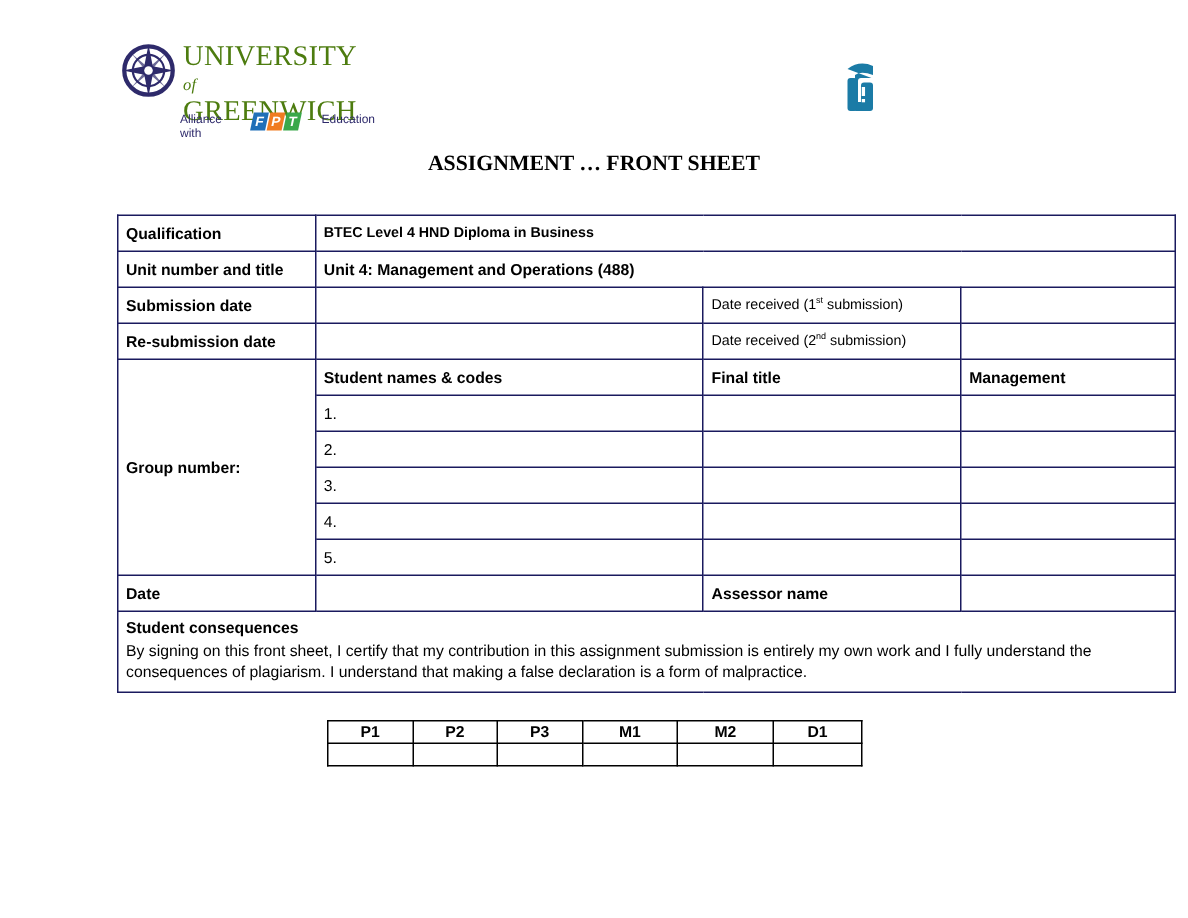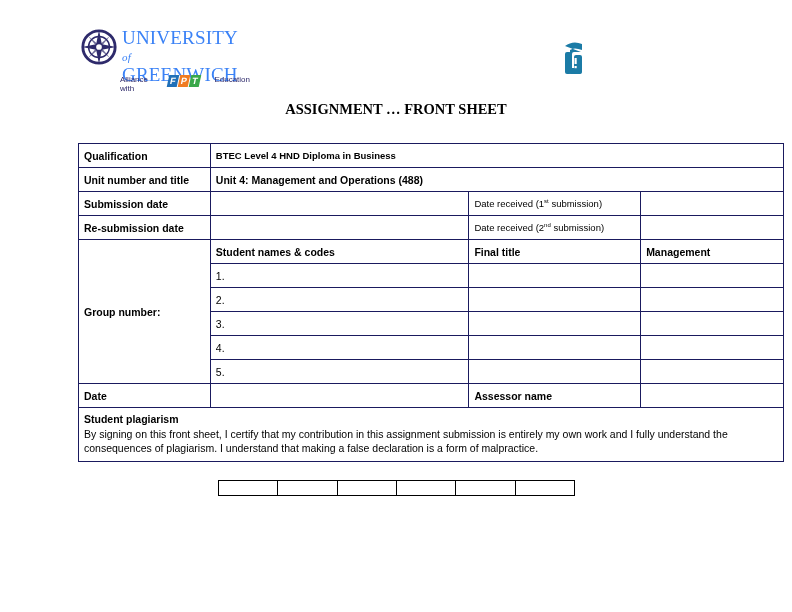--- a/index.html
+++ b/index.html
@@ -1,21 +1,21 @@
 <!DOCTYPE html>
 <html><head>
 <meta charset="utf-8">
 <style>
   html, body { margin:0; padding:0; background:#ffffff; }
   body { width:792px; height:612px; position:relative; overflow:hidden;
          font-family:"Liberation Sans", sans-serif; color:#000; }
   .logo-uog { position:absolute; left:80px; top:28px; width:170px; height:62px; }
   .uog-seal { position:absolute; left:0; top:0; width:38px; height:38px; }
   .uog-text { position:absolute; left:42px; top:1px; font-family:"Liberation Serif", serif;
-              color:#3b82f6; font-size:19px; line-height:17px; letter-spacing:0.2px; }
+              color:#4d7c0f; font-size:19px; line-height:17px; letter-spacing:0.2px; }
   .uog-text .of { font-style:italic; font-size:11px; }
   .alliance { position:absolute; left:40px; top:47px; font-size:8px; color:#2e2a6b; display:flex; gap:14px; }
   .fpt { display:inline-flex; gap:1px; }
   .fpt span { display:inline-block; width:10px; height:12px; color:#fff; font-weight:bold;
               font-size:9px; text-align:center; line-height:12px; transform:skewX(-12deg); }
   .logo-g { position:absolute; left:562px; top:40px; width:22px; height:36px; }
   .title { position:absolute; left:0; width:792px; top:101px; text-align:center;
            font-weight:bold; font-size:14.5px;font-family:Liberation Serif, serif; }
   table.main { position:absolute; left:40px; top:143px; width:706px; border-collapse:collapse; font-size:10.5px;margin-left:38px; }
   table.main td { border:1px solid #1a1a5e; padding:0 5px; height:23px; vertical-align:middle; }
@@ -123,29 +123,37 @@
     <td></td>
   </tr>
   <tr>
     <td class="b">Date</td>
     <td></td>
     <td class="b">Assessor name</td>
     <td></td>
   </tr>
   <tr>
     <td class="decl" colspan="4">
-      <div class="b">Student plagiarism</div>
+      <div class="b">Student consequences</div>
       <div>By signing on this front sheet, I certify that my contribution in this assignment submission is entirely my own work and I fully understand the consequences of plagiarism. I understand that making a false declaration is a form of malpractice.</div>
     </td>
   </tr>
 </tbody>
   </table>
 
 <table class="grade">
   <tbody>
+      <tr>
+    <td>P1</td>
+    <td>P2</td>
+    <td>P3</td>
+    <td>M1</td>
+    <td>M2</td>
+    <td>D1</td>
+  </tr>
   <tr>
     <td></td>
     <td></td>
     <td></td>
     <td></td>
     <td></td>
     <td></td>
   </tr>
 </tbody>
   </table>

